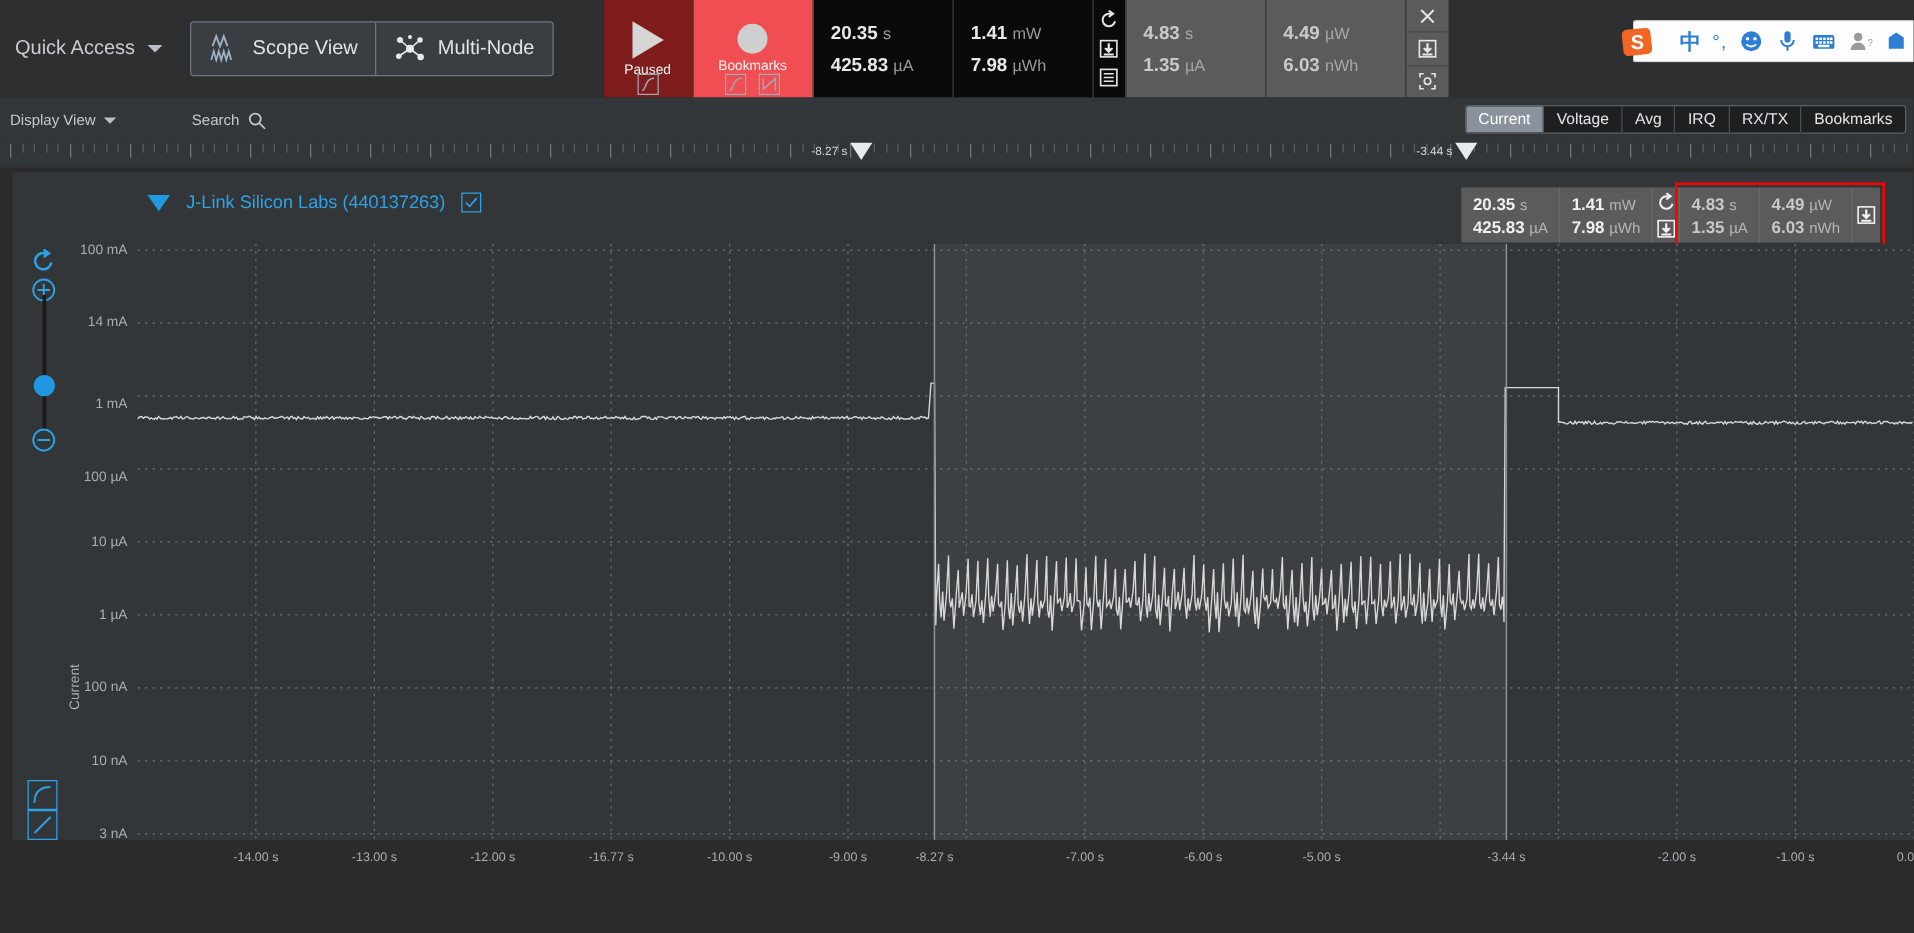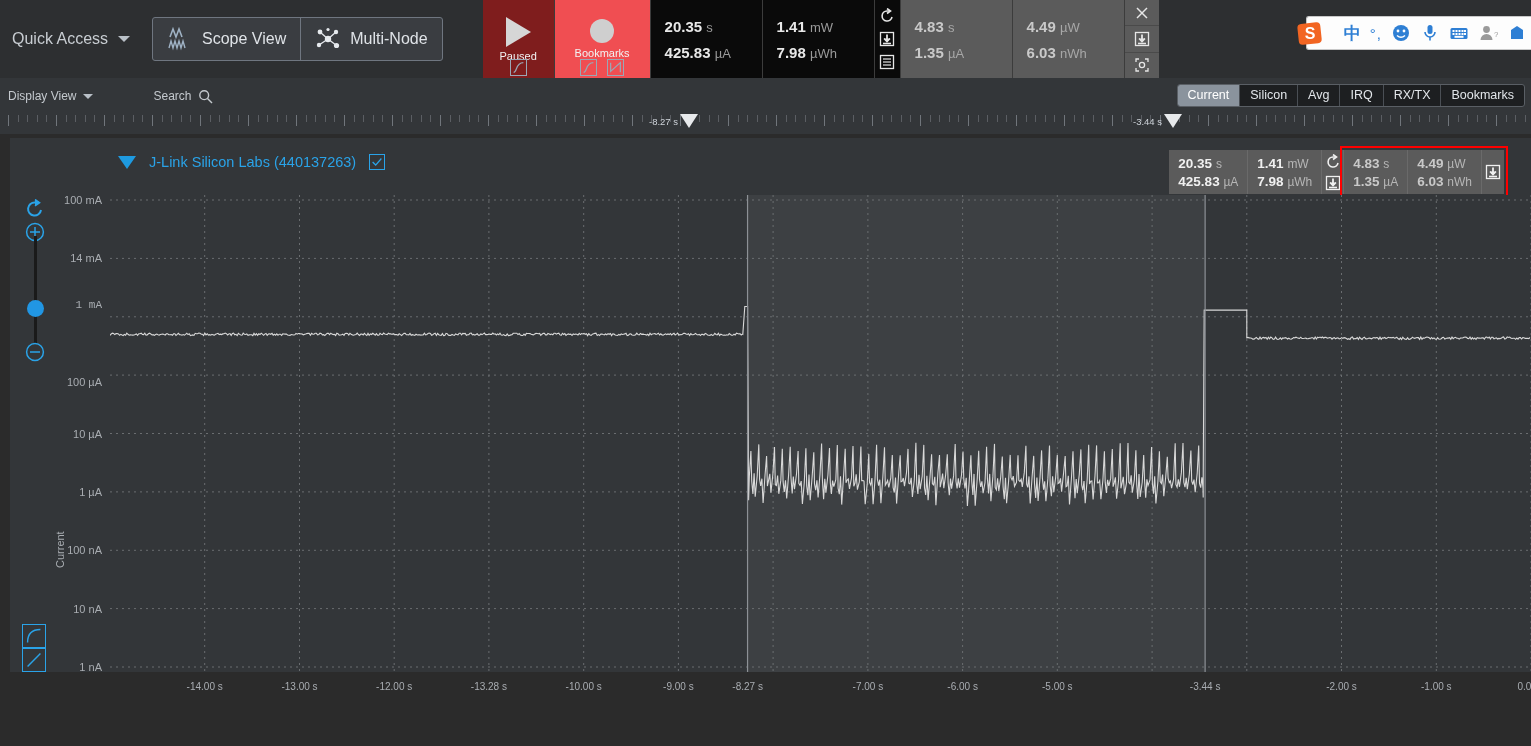--- a/index.html
+++ b/index.html
@@ -343,21 +343,21 @@
   <div class="search-wrap">
     <span class="search-lbl">Search</span>
     <svg width="15" height="15" viewBox="0 0 15 15">
       <circle cx="6.2" cy="6.2" r="4.4" fill="none" stroke="#c4c9ce" stroke-width="1.4"></circle>
       <line x1="9.5" y1="9.5" x2="14" y2="14" stroke="#c4c9ce" stroke-width="1.4"></line>
     </svg>
   </div>
 
   <div id="view-tabs">
     <div class="vtab active">Current</div>
-    <div class="vtab">Silicon</div>
+    <div class="vtab">Voltage</div>
     <div class="vtab">Avg</div>
     <div class="vtab">IRQ</div>
     <div class="vtab">RX/TX</div>
     <div class="vtab">Bookmarks</div>
   </div>
 </div>
 
 <div id="ruler">
   <div class="tickrow" id="tickrow">
       <span class="tk" style="left:8.0px;height:11px;opacity:0.85"></span>
@@ -606,27 +606,27 @@
       <path d="M5 19 C5 9 10 5 19 5" fill="none" stroke="#2aa3e8" stroke-width="1.6"></path>
     </svg>
     <svg class="sb" viewBox="0 0 24 24">
       <line x1="5" y1="19" x2="19" y2="5" stroke="#2aa3e8" stroke-width="1.6"></line>
     </svg>
   </div>
 
   <div id="ylabels">
       <div class="ylab" style="top:62.0px; right:1429px;">100 mA</div>
       <div class="ylab" style="top:120.4px; right:1429px;">14 mA</div>
-      <div class="ylab" style="top:167px; right:1429px;font-family:Liberation Mono, monospace;">1 mA</div>
+      <div class="ylab" style="top:185px; right:1429px;">1 mA</div>
       <div class="ylab" style="top:244px; right:1429px;">100 µA</div>
       <div class="ylab" style="top:295.5px; right:1429px;">10 µA</div>
       <div class="ylab" style="top:353.9px; right:1429px;">1 µA</div>
       <div class="ylab" style="top:412.3px; right:1429px;">100 nA</div>
       <div class="ylab" style="top:470.6px; right:1429px;">10 nA</div>
-      <div class="ylab" style="top:529.0px; right:1429px;">1 nA</div>
+      <div class="ylab" style="top:529.0px; right:1429px;">3 nA</div>
     </div>
   <div id="ytitle">Current</div>
 
   <div id="plot" style="top:57px; left:100px; width:1421px; height:477px;">
     <svg id="plot-svg" width="1421" height="477" viewBox="0 0 1421 477" style="position:absolute;left:0;top:0;">
         <rect x="637.5553333333334" y="0" width="457.562" height="477" fill="#3d4043"></rect>
         <line x1="0" y1="5.0" x2="1421" y2="5.0" stroke="#6a6d70" stroke-width="1" stroke-dasharray="2 4"></line>
         <line x1="0" y1="63.4" x2="1421" y2="63.4" stroke="#6a6d70" stroke-width="1" stroke-dasharray="2 4"></line>
         <line x1="0" y1="121.8" x2="1421" y2="121.8" stroke="#6a6d70" stroke-width="1" stroke-dasharray="2 4"></line>
         <line x1="0" y1="180.1" x2="1421" y2="180.1" stroke="#6a6d70" stroke-width="1" stroke-dasharray="2 4"></line>
@@ -655,21 +655,21 @@
         <line x1="1095.1173333333334" y1="0" x2="1095.1173333333334" y2="477" stroke="#8d9196" stroke-width="1.2"></line>
       </svg>
   </div>
 
 </div>
 
 <div id="xaxis">
     <div class="xlab" style="left:204.7px; top:5px;">-14.00 s</div>
     <div class="xlab" style="left:299.5px; top:5px;">-13.00 s</div>
     <div class="xlab" style="left:394.2px; top:5px;">-12.00 s</div>
-    <div class="xlab" style="left:488.9px; top:5px;">-13.28 s</div>
+    <div class="xlab" style="left:488.9px; top:5px;">-16.77 s</div>
     <div class="xlab" style="left:583.7px; top:5px;">-10.00 s</div>
     <div class="xlab" style="left:678.4px; top:5px;">-9.00 s</div>
     <div class="xlab" style="left:747.6px; top:5px;">-8.27 s</div>
     <div class="xlab" style="left:867.9px; top:5px;">-7.00 s</div>
     <div class="xlab" style="left:962.6px; top:5px;">-6.00 s</div>
     <div class="xlab" style="left:1057.3px; top:5px;">-5.00 s</div>
     <div class="xlab" style="left:1205.1px; top:5px;">-3.44 s</div>
     <div class="xlab" style="left:1341.5px; top:5px;">-2.00 s</div>
     <div class="xlab" style="left:1436.3px; top:5px;">-1.00 s</div>
     <div class="xlab" style="left:1531.0px; top:5px;">0.00 s</div>

